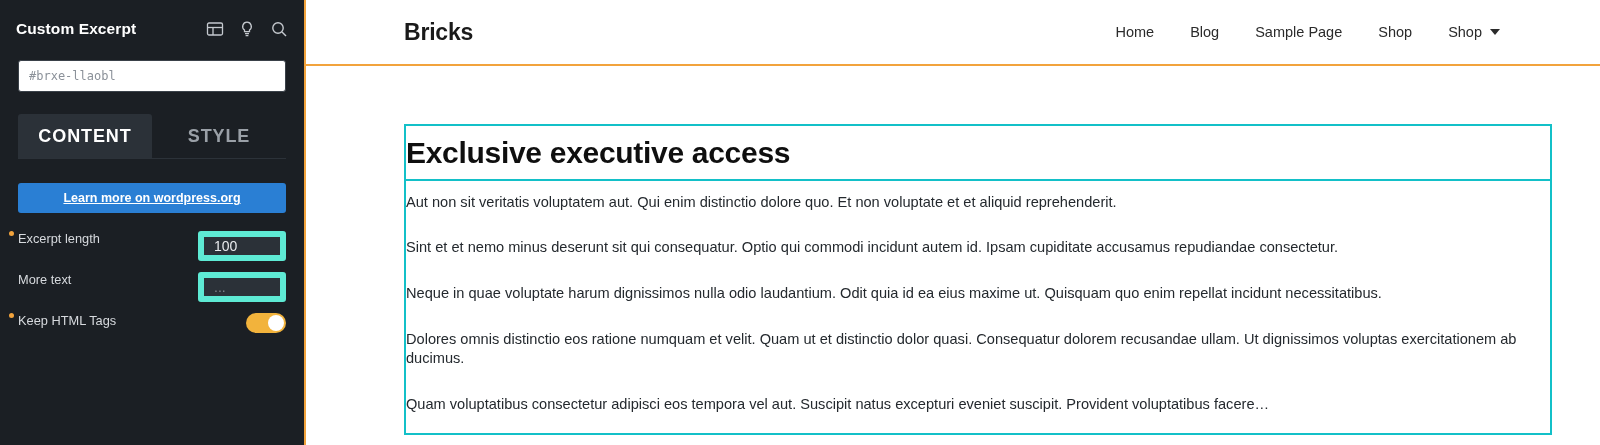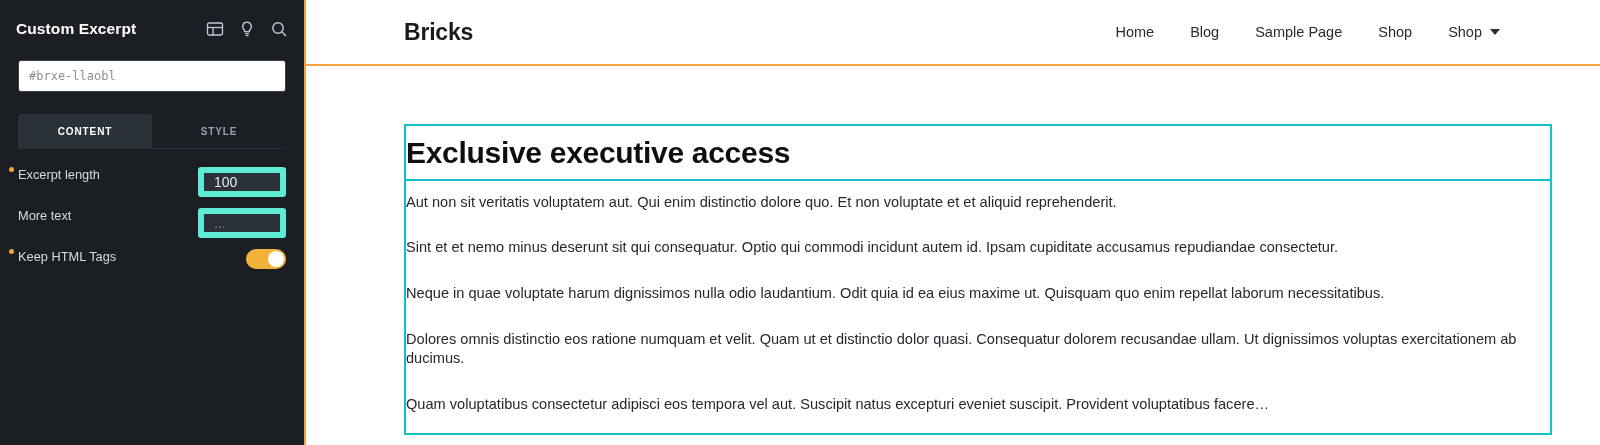--- a/index.html
+++ b/index.html
@@ -63,21 +63,21 @@
   }
 
   .tabs {
     margin: 22px 18px 0 18px;
     display: flex;
     border-bottom: 1px solid #2c3239;
   }
   .tab {
     flex: 1;
     text-align: center;
-    font-size: 10px;
+    font-size: 18px;
     font-weight: bold;
     letter-spacing: .9px;
     padding: 12px 0 11px 0;
     cursor: pointer;
     color: #9aa0a7;
   }
   .tab.active {
     background: #2b3138;
     color: #ffffff;
     border-radius: 3px 3px 0 0;
@@ -265,20 +265,23 @@
 
     <div class="id-field">
       <span>#brxe-llaobl</span>
     </div>
 
     <div class="tabs">
       <div class="tab active">CONTENT</div>
       <div class="tab">STYLE</div>
     </div>
 
+    <div class="notice">
+      <a>Learn more on wordpress.org</a>
+    </div>
 
     <div class="ctrl-rows">
 
       <div class="ctrl-row">
         <span class="dot"></span>
         <span class="ctrl-label">Excerpt length</span>
         <span class="ctrl-input">100</span>
       </div>
 
       <div class="ctrl-row">
@@ -315,21 +318,21 @@
 
     <div class="content-area">
 
       <div class="block-outline heading-block">
         <h1>Exclusive executive access</h1>
       </div>
 
       <div class="block-outline excerpt-block">
         <p>Aut non sit veritatis voluptatem aut. Qui enim distinctio dolore quo. Et non voluptate et et aliquid reprehenderit.</p>
         <p>Sint et et nemo minus deserunt sit qui consequatur. Optio qui commodi incidunt autem id. Ipsam cupiditate accusamus repudiandae consectetur.</p>
-        <p>Neque in quae voluptate harum dignissimos nulla odio laudantium. Odit quia id ea eius maxime ut. Quisquam quo enim repellat laborum necessitatibus.</p>
+        <p>Neque in quae voluptate harum dignissimos nulla odio laudantium. Odit quia id ea eius maxime ut. Quisquam quo enim repellat incidunt necessitatibus.</p>
         <p>Dolores omnis distinctio eos ratione numquam et velit. Quam ut et distinctio dolor quasi. Consequatur dolorem recusandae ullam. Ut dignissimos voluptas exercitationem ab ducimus.</p>
         <p>Quam voluptatibus consectetur adipisci eos tempora vel aut. Suscipit natus excepturi eveniet suscipit. Provident voluptatibus facere…</p>
       </div>
 
       <div class="next-heading">Hello world!</div>
 
     </div>
   </main>
 </div>
 

